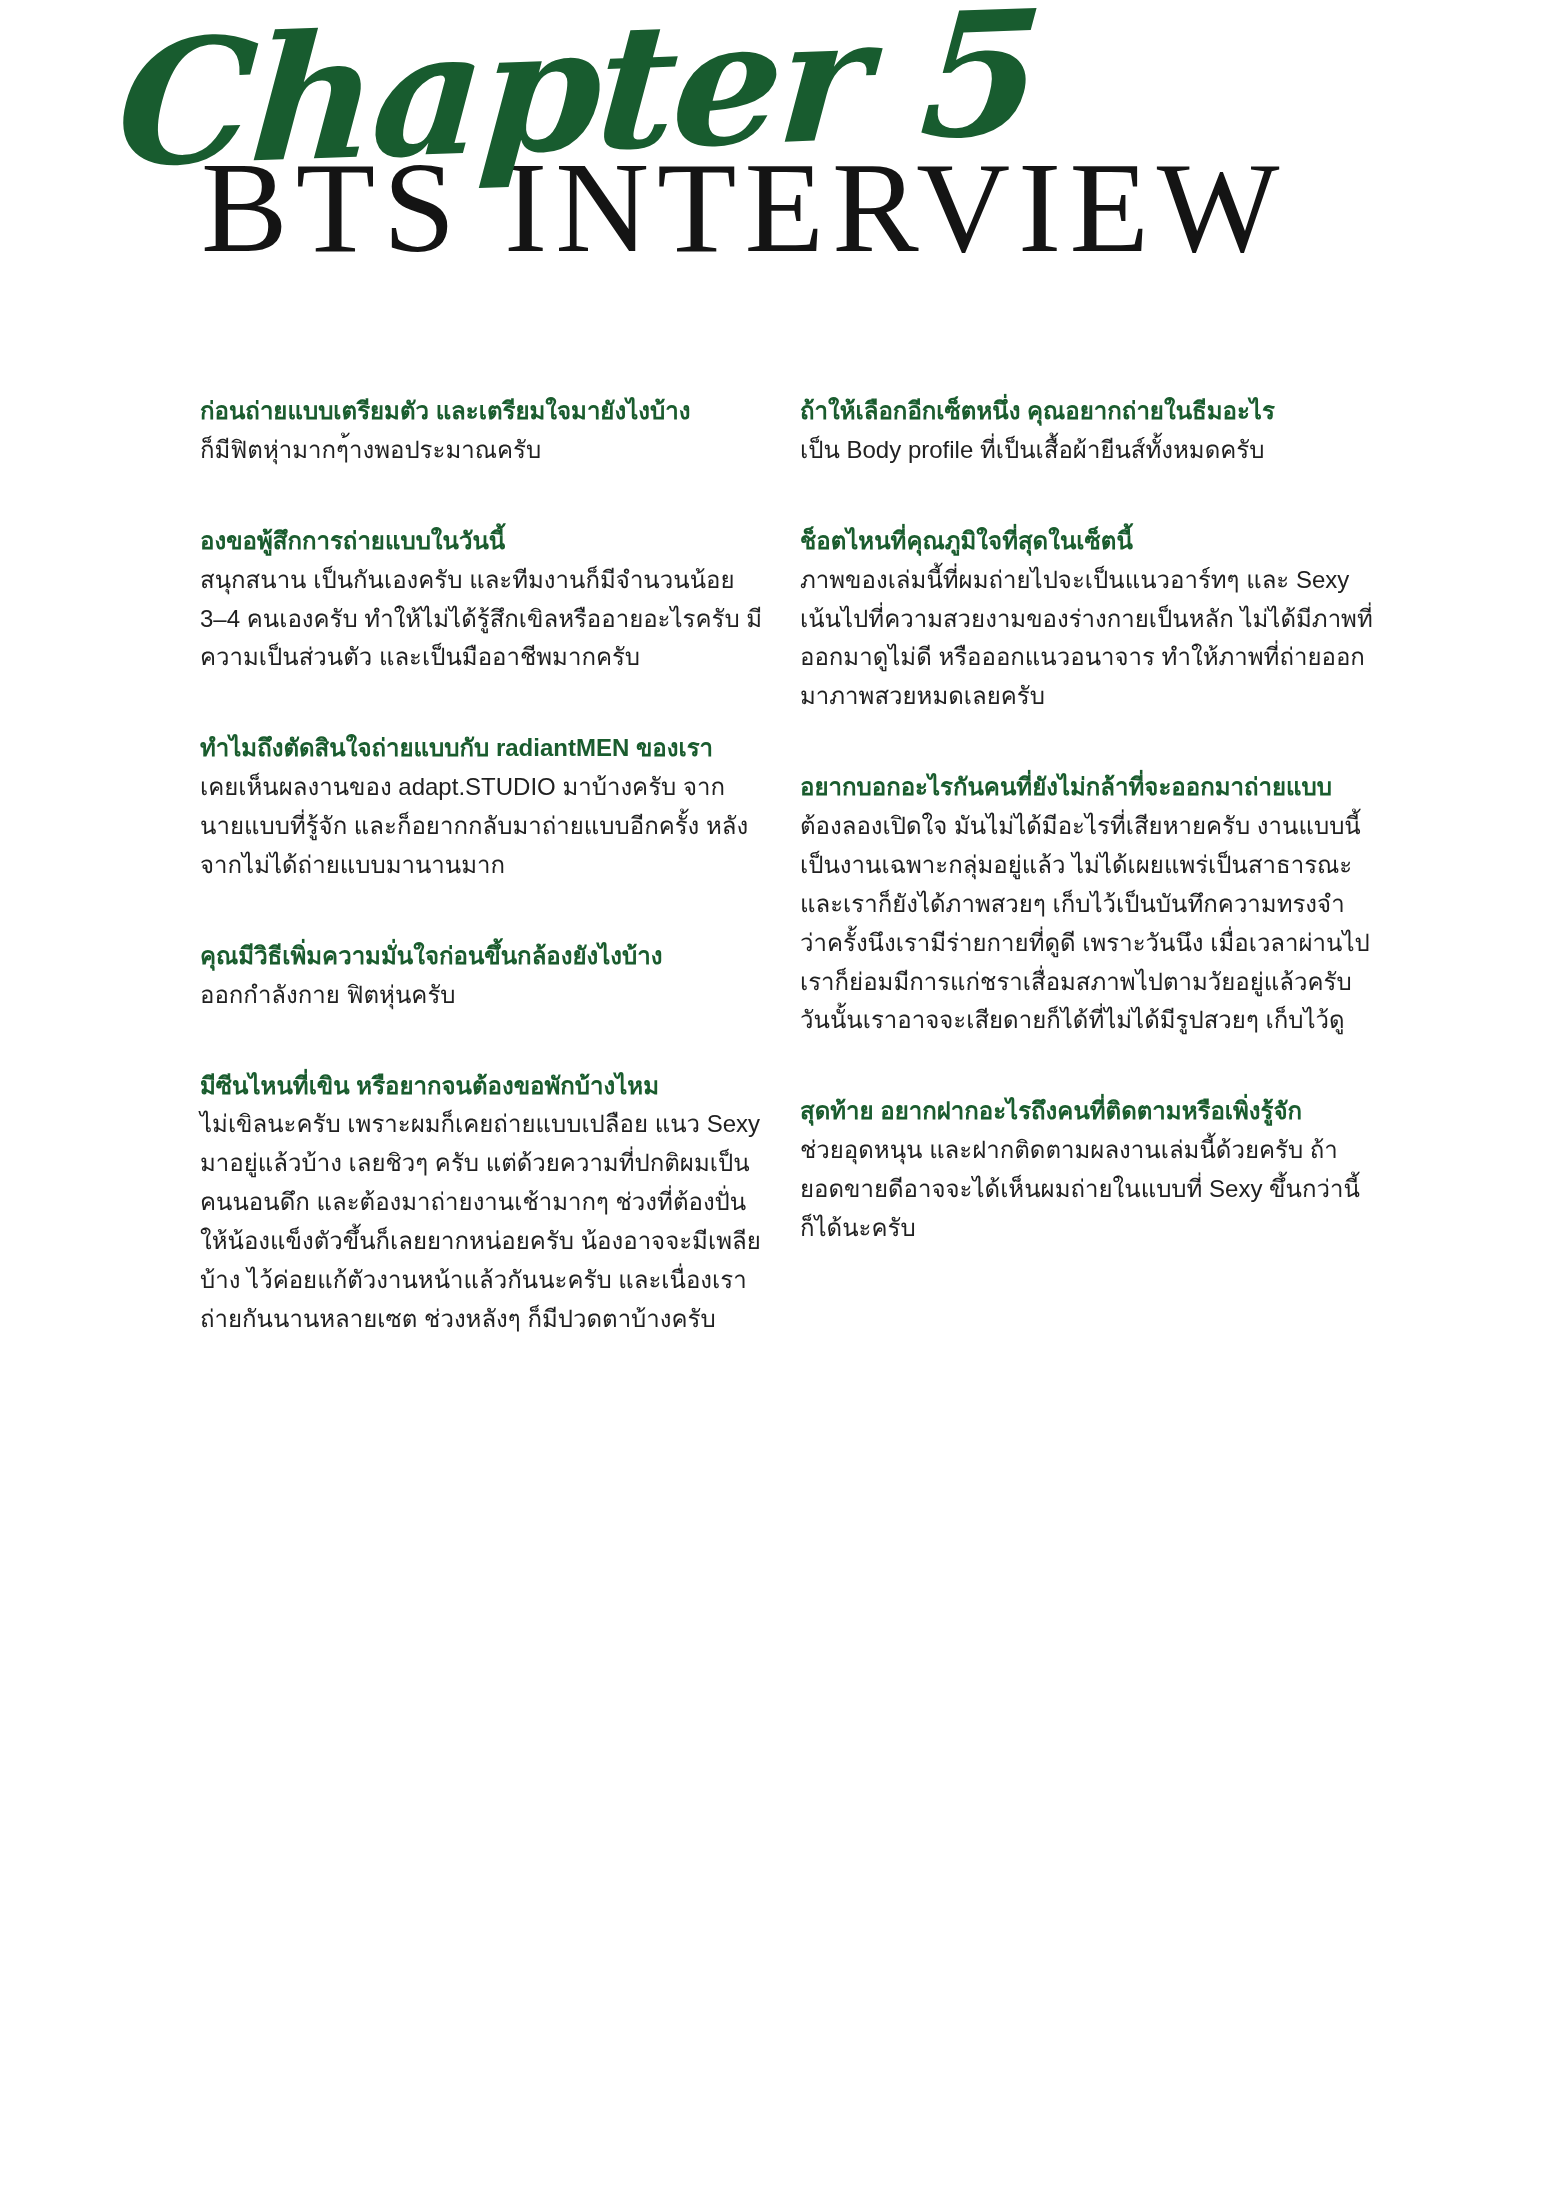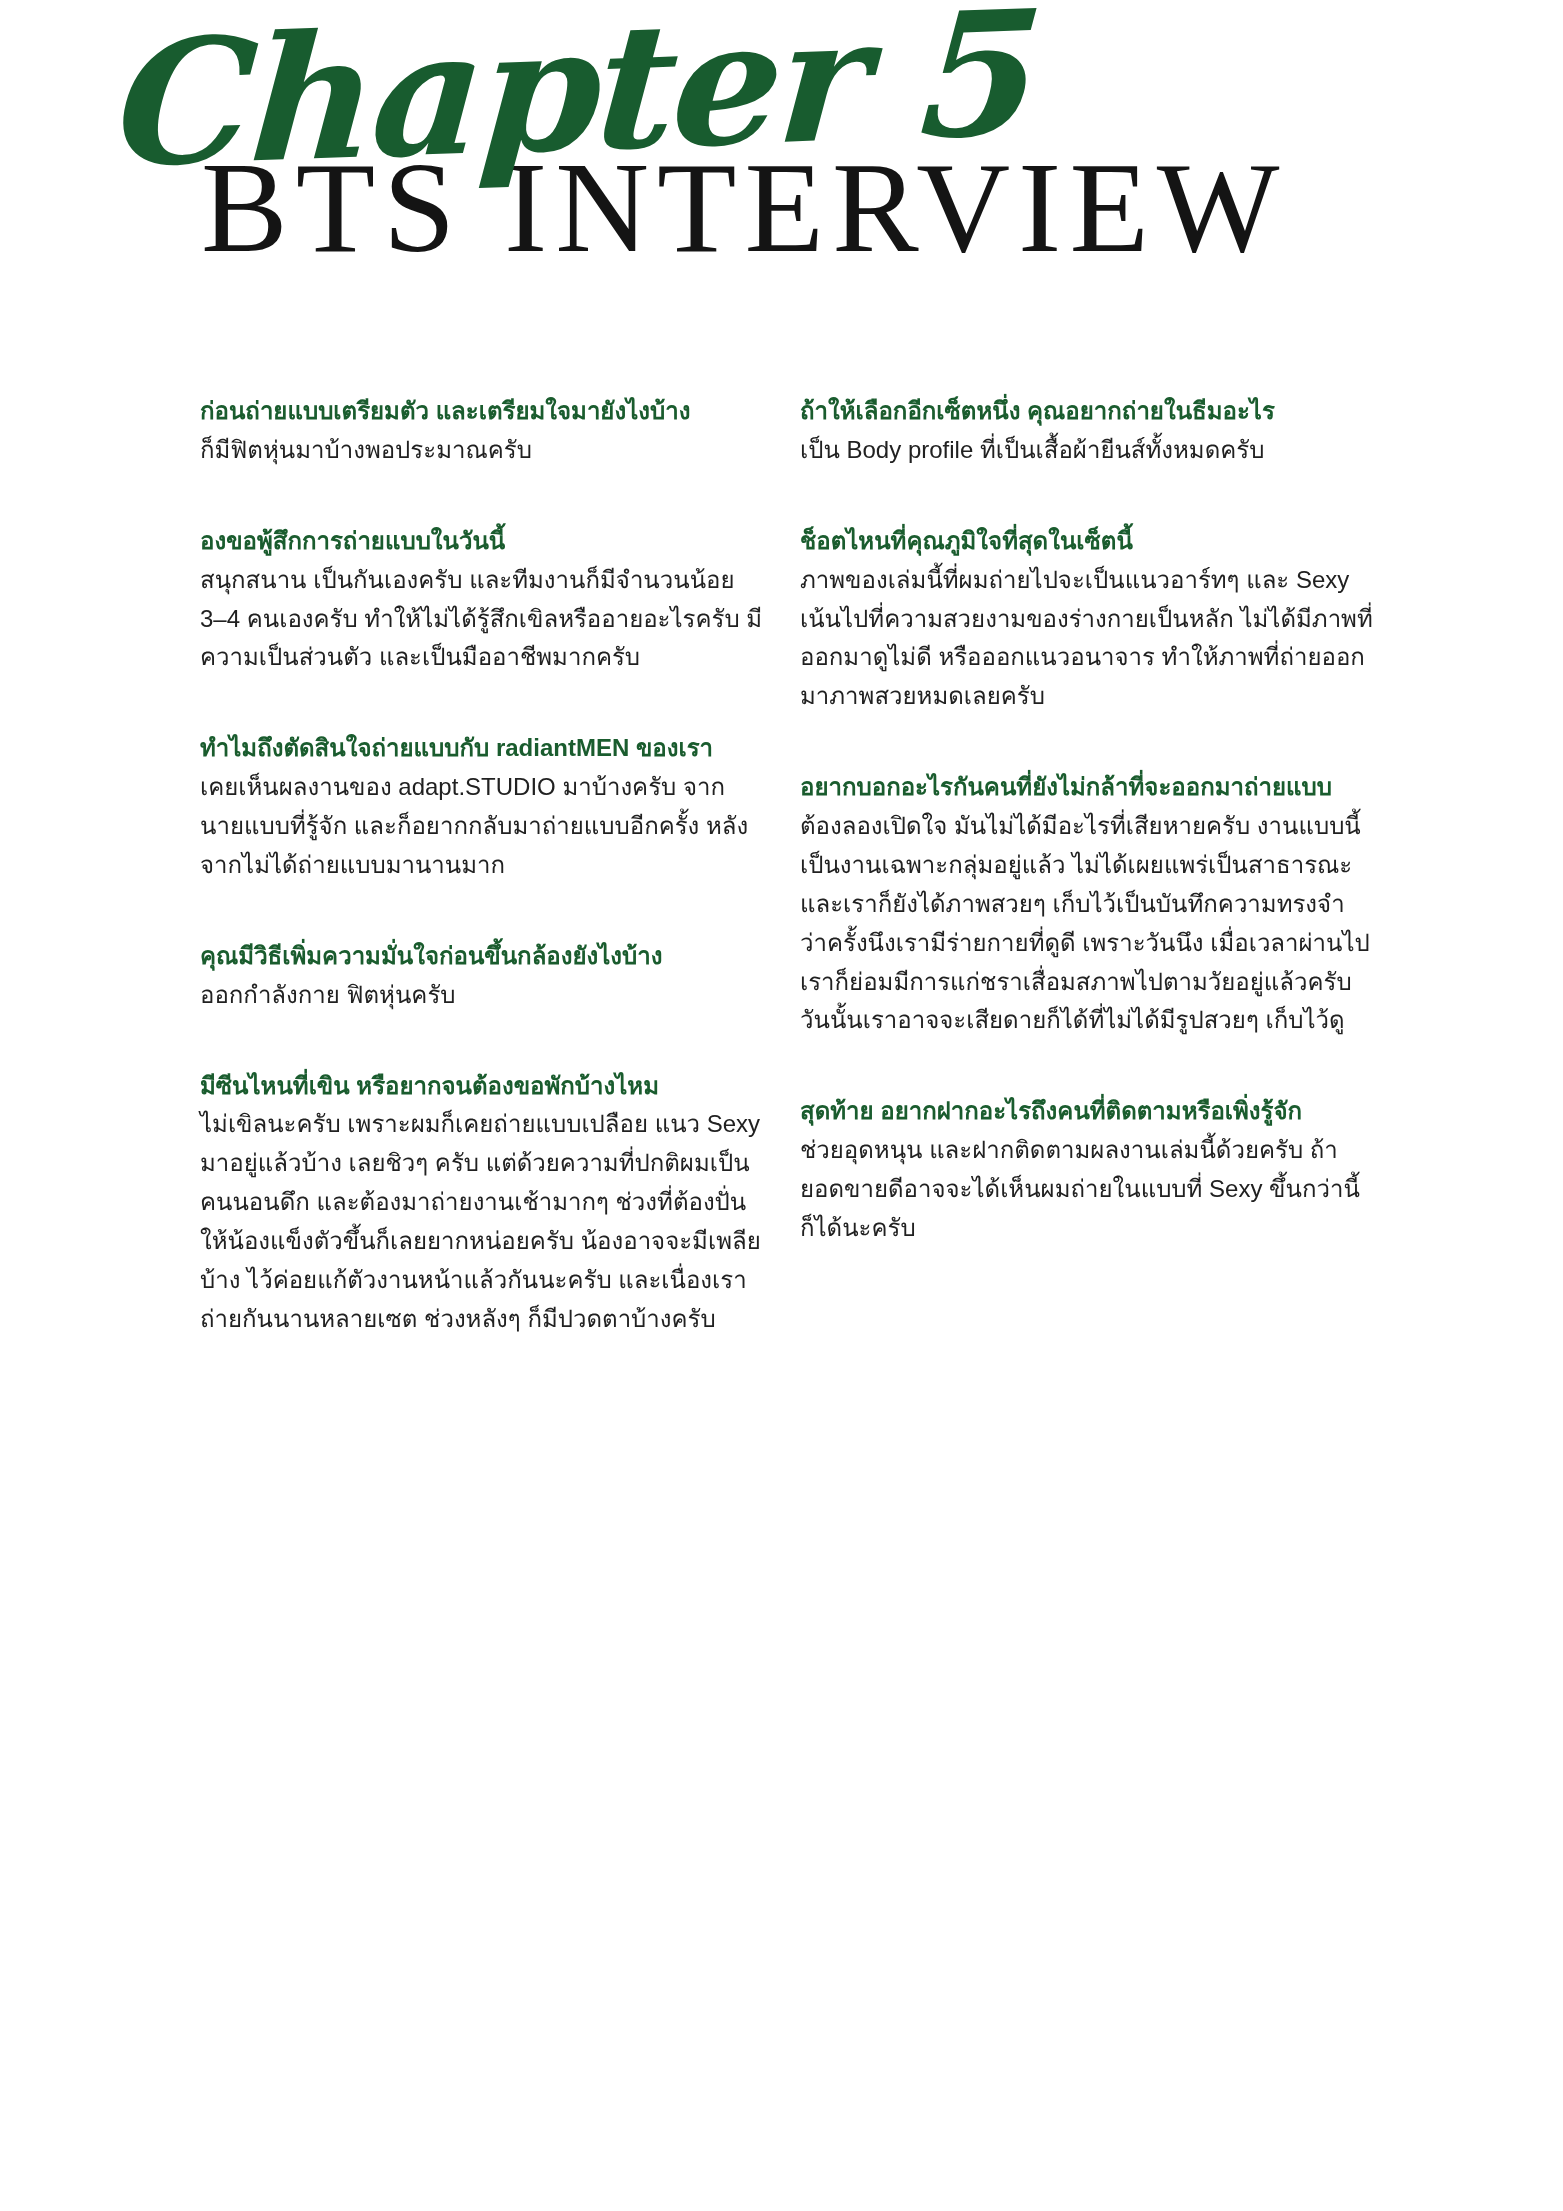--- a/index.html
+++ b/index.html
@@ -69,21 +69,21 @@
 <body>
 
 <div class="page">
 
   <div class="script-title">Chapter 5</div>
   <div class="serif-title">BTS INTERVIEW</div>
 
   <div class="col col-left">
     <div class="qa-block">
       <p class="question">ก่อนถ่ายแบบเตรียมตัว และเตรียมใจมายังไงบ้าง</p>
-      <p class="answer">ก็มีฟิตหุ่นมาบ้างพอประมาณครับ</p>
+      <p class="answer">ก็มีฟิตหุ่ามากๆ้างพอประมาณครับ</p>
     </div>
     <div class="qa-block">
       <p class="question">องขอพู้สึกการถ่ายแบบในวันนี้</p>
       <p class="answer">สนุกสนาน เป็นกันเองครับ และทีมงานก็มีจำนวนน้อย 3–4 คนเองครับ ทำให้ไม่ได้รู้สึกเขิลหรืออายอะไรครับ มีความเป็นส่วนตัว และเป็นมืออาชีพมากครับ</p>
     </div>
     <div class="qa-block">
       <p class="question">ทำไมถึงตัดสินใจถ่ายแบบกับ radiantMEN ของเรา</p>
       <p class="answer">เคยเห็นผลงานของ adapt.STUDIO มาบ้างครับ จากนายแบบที่รู้จัก และก็อยากกลับมาถ่ายแบบอีกครั้ง หลังจากไม่ได้ถ่ายแบบมานานมาก</p>
     </div>
     <div class="qa-block">

